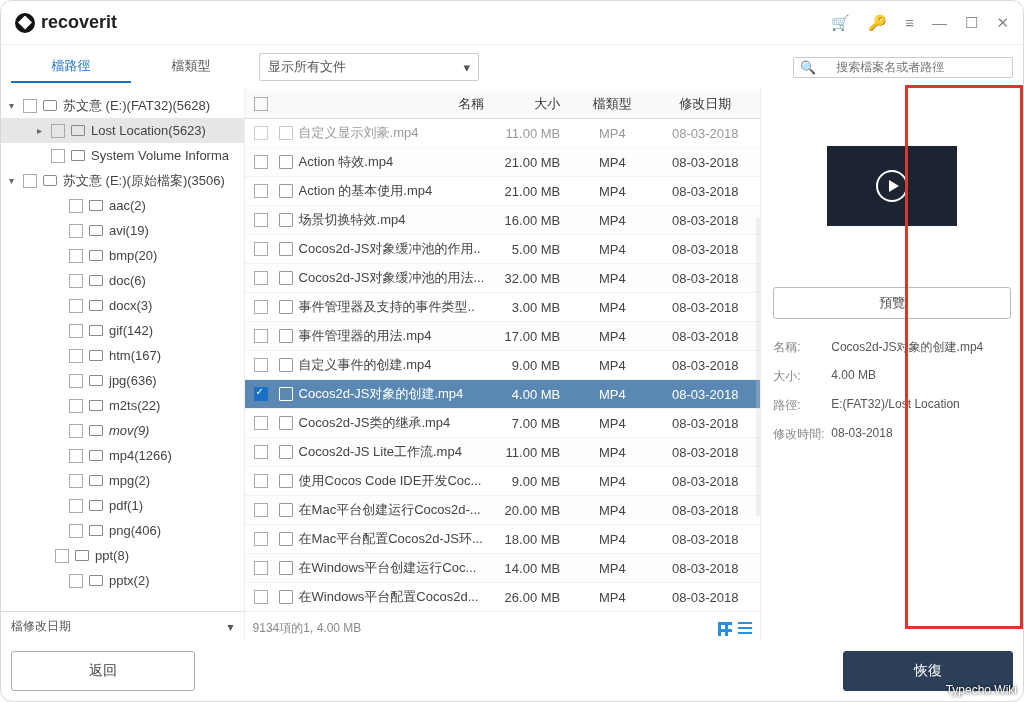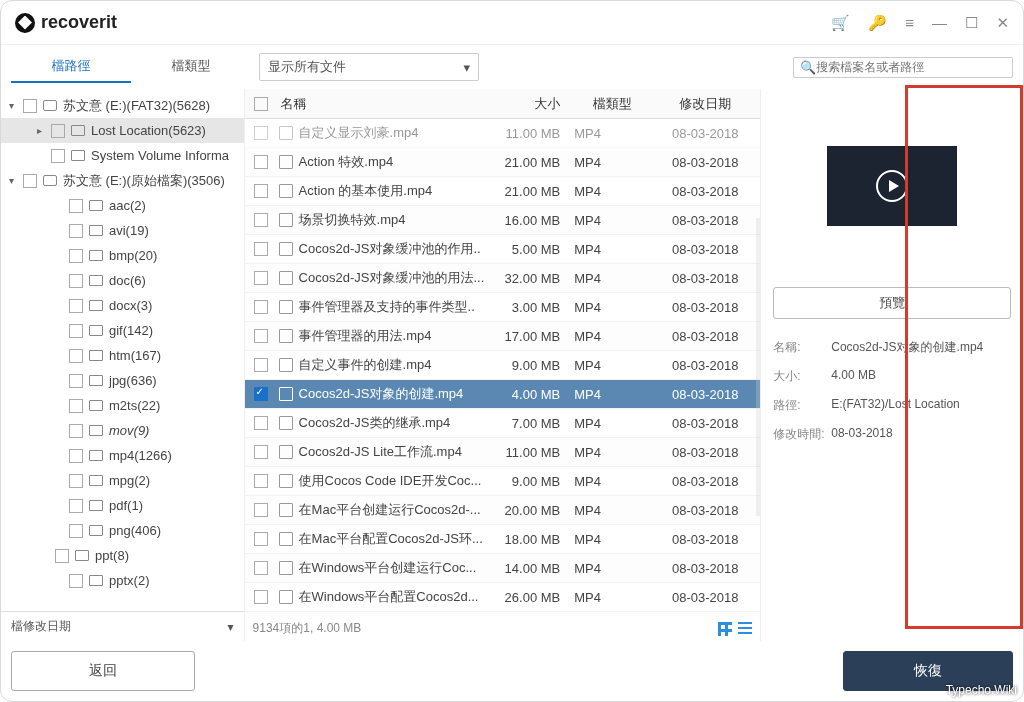--- a/index.html
+++ b/index.html
@@ -14,50 +14,50 @@
 .cart { color: #f5782e; }
 .key { color: #2c8fdd; }
 .main { flex: 1; display: flex; flex-direction: column; min-height: 0; }
 .toolbar { display: flex; align-items: center; padding: 6px 10px; gap: 8px; }
 .tabs { display: flex; width: 240px; }
 .tab { flex: 1; text-align: center; padding: 6px 0; cursor: pointer; color: #555; border-bottom: 2px solid transparent; }
 .tab.active { color: #1a70c7; border-bottom: 2px solid #1a70c7; font-weight: 500; }
 .dropdown { flex: 0 0 220px; border: 1px solid #ccc; border-radius: 2px; padding: 4px 8px; display: flex; justify-content: space-between; align-items: center; color: #555; background: #fff; cursor: pointer; }
 .spacer { flex: 1; }
 .search { flex: 0 0 220px; border: 1px solid #ccc; border-radius: 2px; display: flex; align-items: center; padding: 2px 6px; color: #aaa; }
-.search input { border: none; outline: none; font-size: 12px; flex: 1; margin-left: 0; }
+.search input { border: none; outline: none; font-size: 12px; flex: 1; margin-left: 20px; }
 .content { flex: 1; display: flex; min-height: 0; }
 .sidebar { width: 252px; border-right: 1px solid #eee; display: flex; flex-direction: column; }
 .tree { flex: 1; overflow-y: auto; padding: 4px 0; }
 .tree-row { display: flex; align-items: center; padding: 3px 4px 3px 8px; cursor: pointer; color: #444; white-space: nowrap; height: 25px; }
 .tree-row.active { background: #e6e6e6; }
 .tree-arrow { width: 14px; font-size: 10px; color: #666; }
 .tree-cb { width: 14px; height: 14px; border: 1px solid #aaa; margin: 0 6px 0 0; }
 .tree-folder { width: 14px; height: 11px; border: 1px solid #888; border-radius: 1px; margin-right: 6px; position: relative; }
 .tree-folder.drive { border-radius: 2px; }
 .sidebar-footer { border-top: 1px solid #ddd; padding: 6px 10px; font-size: 12px; color: #555; display: flex; justify-content: space-between; align-items: center; }
 .center { flex: 1; display: flex; flex-direction: column; min-height: 0; border-right: 1px solid #eee; }
 .file-header { display: flex; align-items: center; border-bottom: 1px solid #ddd; height: 30px; font-weight: 500; color: #333; background: #fafafa; }
 .col-cb { width: 32px; display: flex; justify-content: center; }
-.col-name { flex: 1; padding-left: 4px; }
+.col-name { flex: 1; padding-left: 4px; text-align: right; }
 .col-size { width: 90px; text-align: right; padding-right: 14px; }
 .col-type { width: 76px; text-align: center; }
 .col-date { width: 110px; text-align: center; }
 .file-body { flex: 1; overflow-y: auto; position: relative; }
 .file-row { display: flex; align-items: center; height: 29px; border-bottom: 1px solid #f2f2f2; color: #444; }
 .file-row:nth-child(odd) { background: #fdfdfd; }
 .file-row.selected { background: #5b88b3; color: #fff; }
 .file-row .cb { width: 14px; height: 14px; border: 1px solid #aaa; background: #fff; }
 .file-row.selected .cb { background: #1a70c7; border-color: #1a70c7; position: relative; }
 .file-row.selected .cb::after { content: "✓"; color: #fff; font-size: 10px; position: absolute; left: 1px; top: -2px; }
 .file-icon { width: 14px; height: 14px; border: 1px solid #999; margin-right: 6px; border-radius: 1px; }
 .file-row.selected .file-icon { border-color: #fff; }
 .name-cell { flex: 1; display: flex; align-items: center; overflow: hidden; white-space: nowrap; text-overflow: ellipsis; padding-left: 2px; }
 .size-cell { width: 90px; text-align: right; padding-right: 14px; white-space: nowrap; }
-.type-cell { width: 76px; text-align: left; }
+.type-cell { width: 76px; text-align: center; }
 .date-cell { width: 110px; text-align: center; }
 .redbox { position: absolute; border: 3px solid #d63a2a; pointer-events: none; }
 .center-footer { padding: 4px 8px; font-size: 12px; color: #888; display: flex; justify-content: space-between; align-items: center; }
 .view-icons { display: flex; gap: 6px; color: #aaa; }
 .view-icons .v { width: 14px; height: 14px; }
 .grid-v { background: linear-gradient(90deg,#2c8fdd 40%,transparent 40%),linear-gradient(#2c8fdd 40%,transparent 40%); background-size: 7px 7px; }
 .list-v { background: repeating-linear-gradient(#2c8fdd 0 2px, transparent 2px 5px); }
 .right { width: 270px; padding: 12px; display: flex; flex-direction: column; }
 .preview-box { height: 170px; background: #fff; border: none; display: flex; align-items: center; justify-content: center; margin-bottom: 16px; }
 .thumb { width: 130px; height: 80px; background: #1b2430; display: flex; align-items: center; justify-content: center; }

